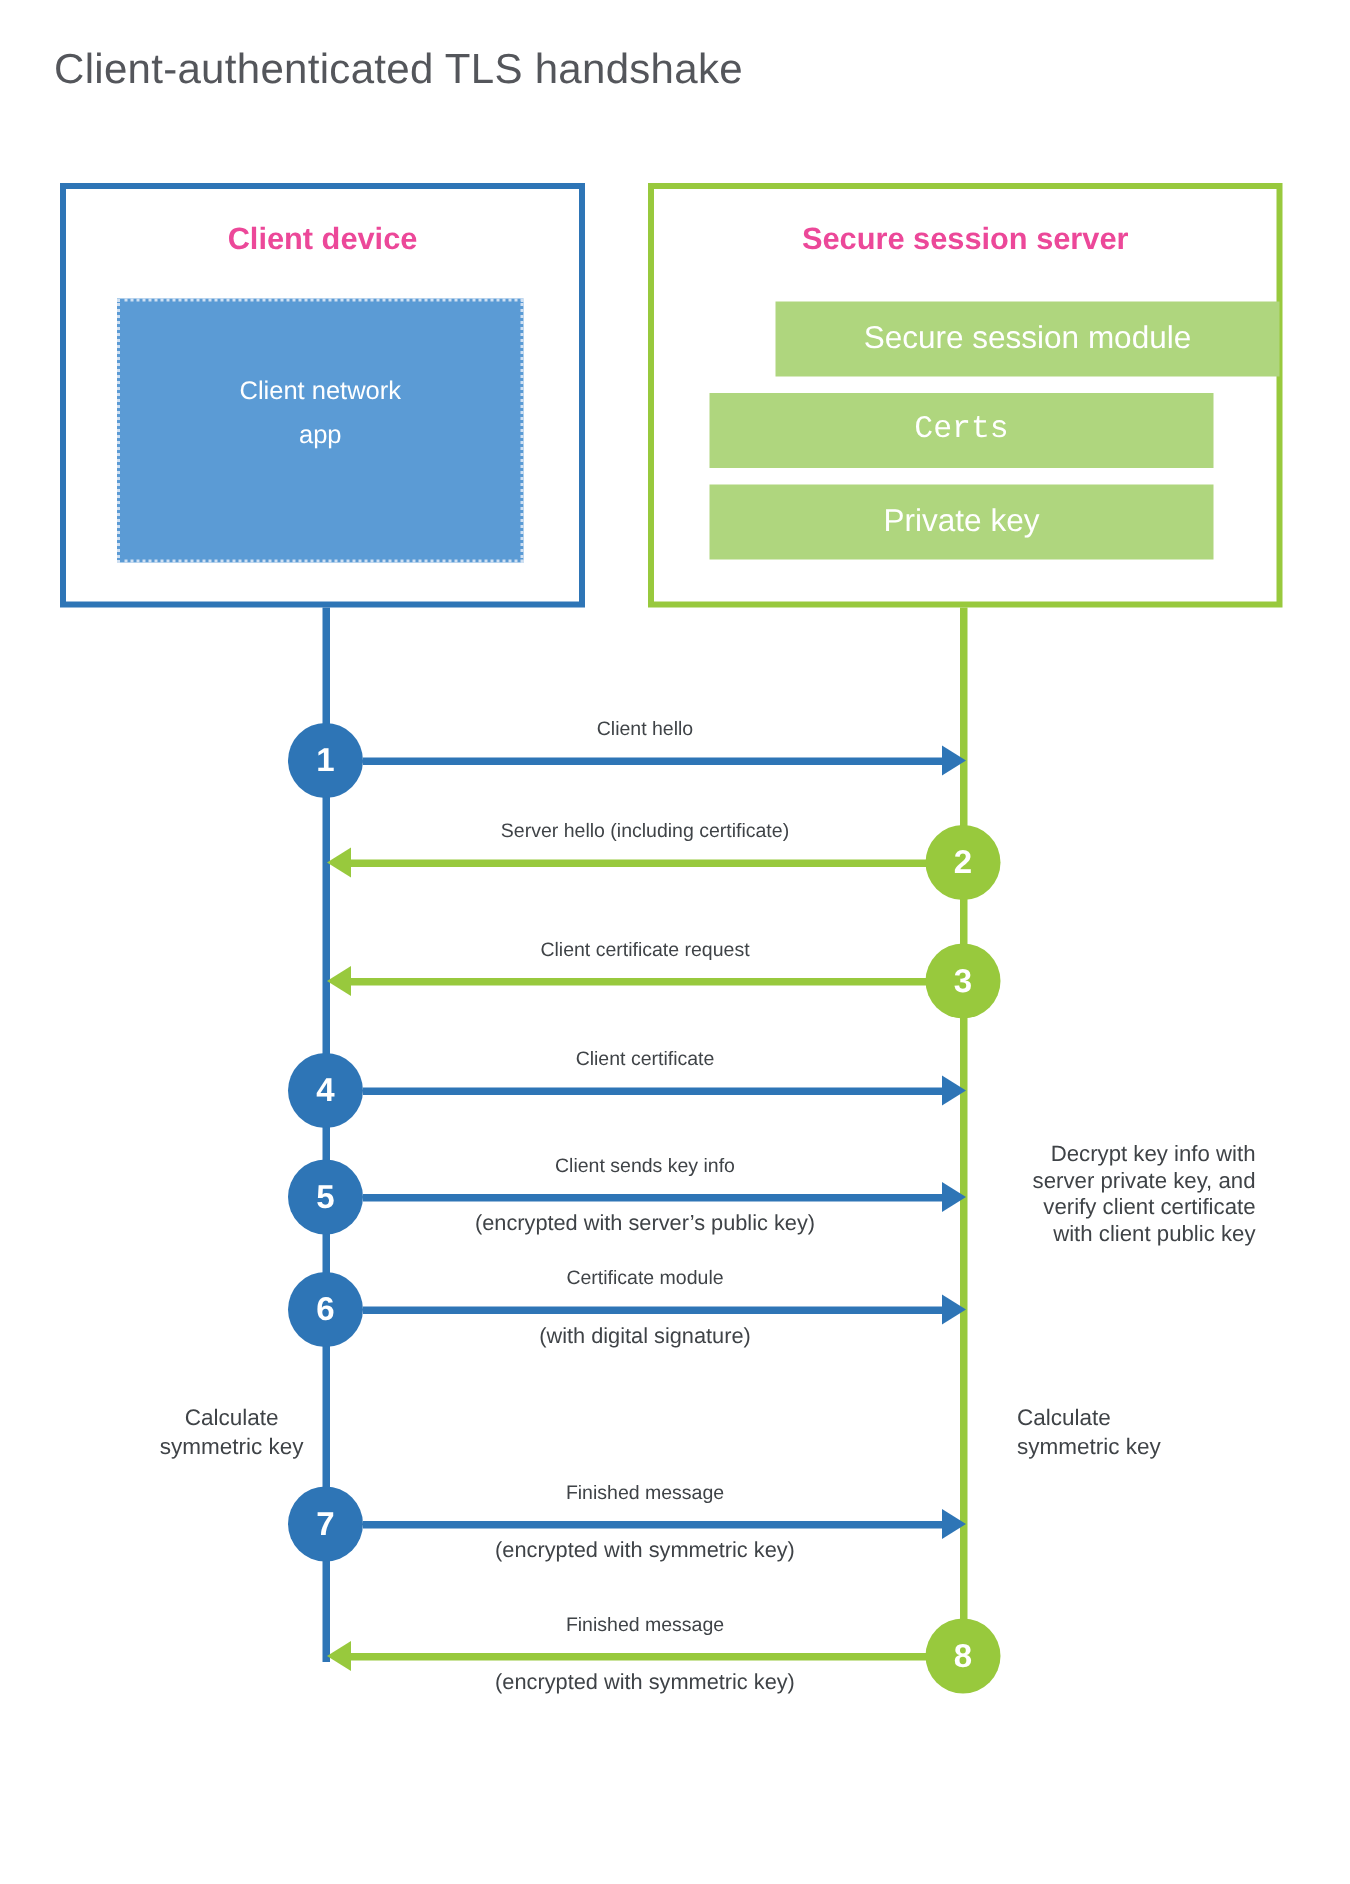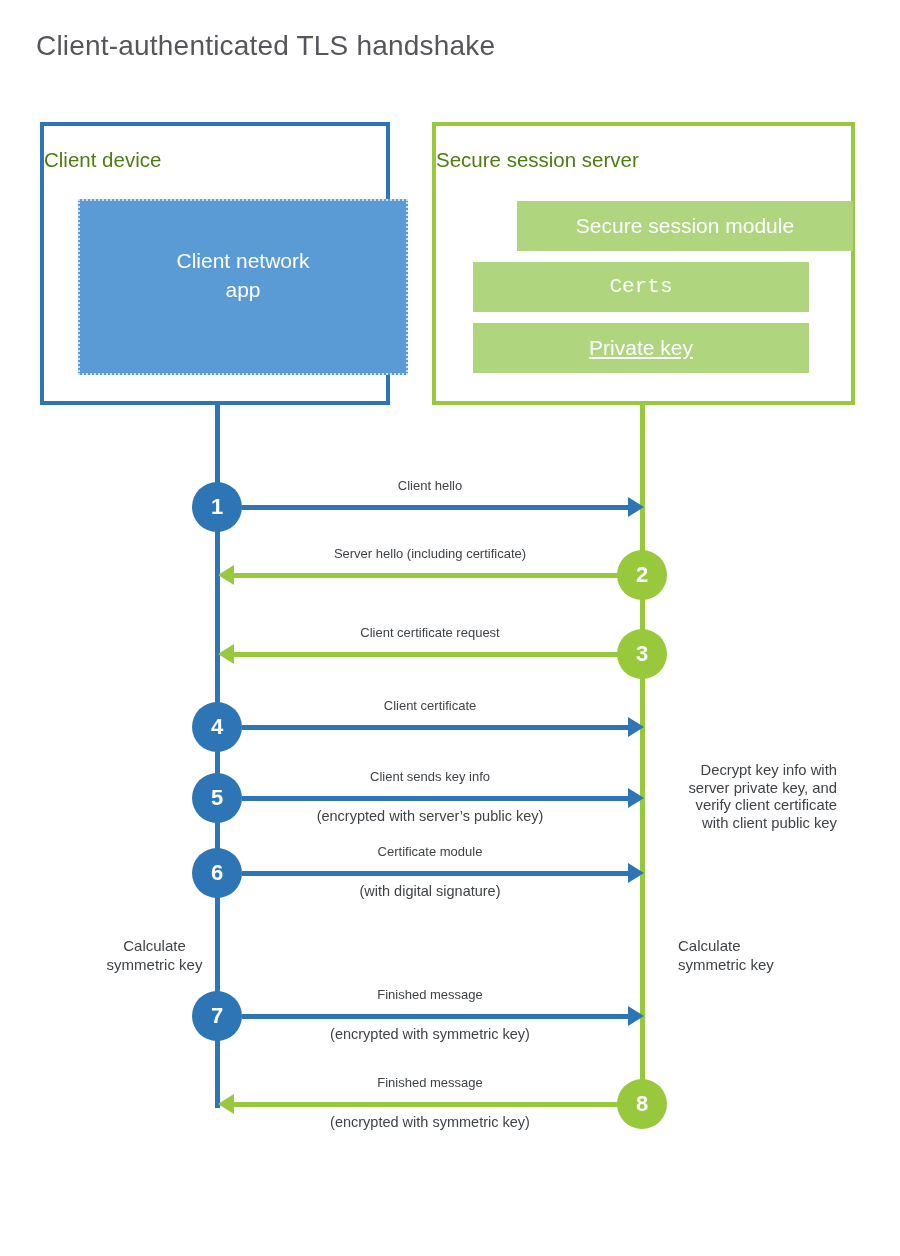--- a/index.html
+++ b/index.html
@@ -10,35 +10,35 @@
   }
   .page-title {
     position:absolute; left:36px; top:30px;
     font-size:28px; font-weight:300; color:#54565b; letter-spacing:0.2px;
   }
   
   .box { position:absolute; top:122px; height:283px; background:#fff; }
   .box.client { left:40px; width:350px; border:4px solid #2E75B6; }
   .box.server { left:432px; width:423px; border:4px solid #98C93D; }
   .box-title {
-    position:absolute; left:0; right:0; top:22px; text-align:left;
-    font-size:20.5px; font-weight:normal; color:#4d7c0f;
+    position:absolute; left:0; right:0; top:22px; text-align:center;
+    font-size:20.5px; font-weight:bold; color:#ec4899;
   }
   .app-box {
-    position:absolute; left:34px; top:73px; width:330px; height:176px;
+    position:absolute; left:34px; top:73px; width:271px; height:176px;
     background:#5B9BD5; border:2px dotted #cfe0f2;
     display:flex; align-items:center; justify-content:center; text-align:center;
-    color:#ffffff; font-size:21px; line-height:29px; white-space:pre-line;
+    color:#ffffff; font-size:17px; line-height:29px; white-space:pre-line;
     padding-bottom:24px;
   }
   .bar {
     position:absolute; left:37px; width:336px; height:50px; background:#AFD67E;
     color:#ffffff; font-size:21px; text-align:center; line-height:50px;
   }
-  .bar.b0 { top:75px;margin-left:44px; } .bar.b1 { top:136px;font-family:Liberation Mono, monospace; } .bar.b2 { top:197px;text-decoration:underline; }
+  .bar.b0 { top:75px;margin-left:44px; } .bar.b1 { top:136px;font-family:Liberation Mono, monospace; } .bar.b2 { top:197px; }
   
   .vline { position:absolute; width:5px; }
   .vline.blue  { left:215px; top:405px; height:703px; background:#2E75B6; }
   .vline.green { left:640px; top:405px; height:699px; background:#98C93D; }
   
   .step-circle {
     position:absolute; width:50px; height:50px; border-radius:50%;
     color:#ffffff; font-size:22px; font-weight:bold;
     display:flex; align-items:center; justify-content:center; z-index:3;
   }

